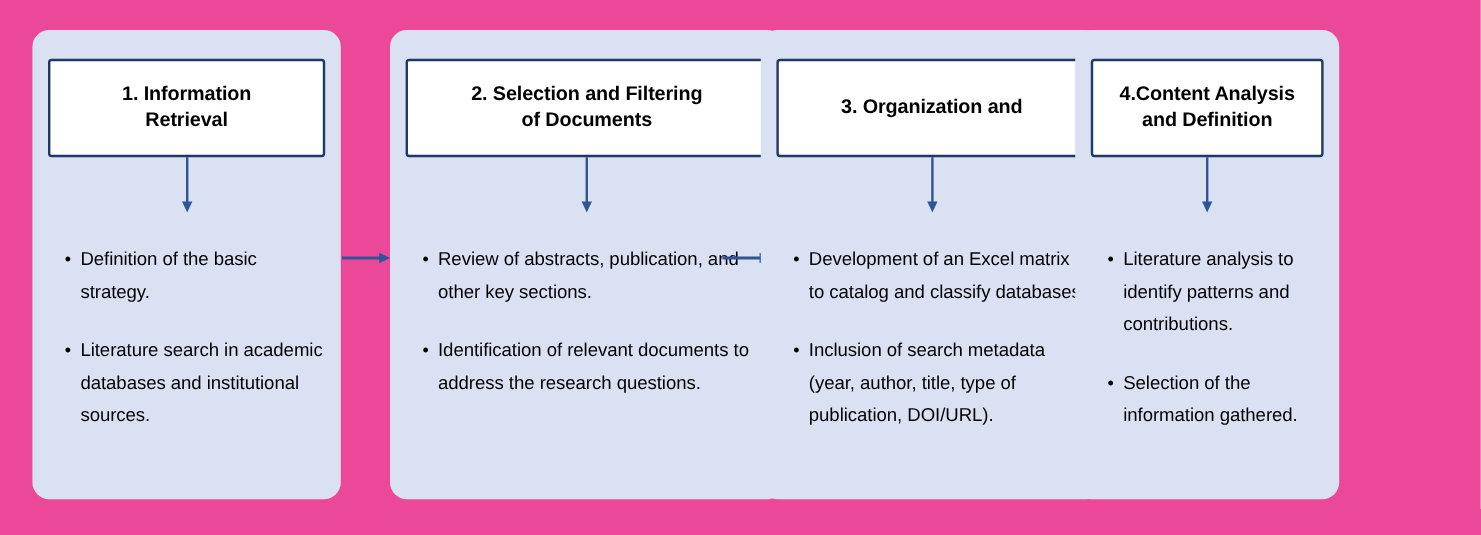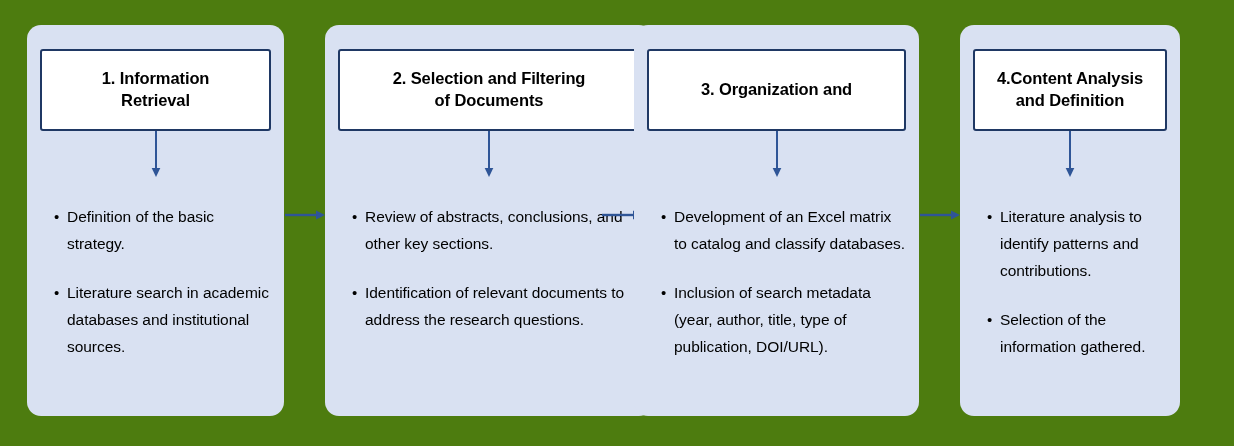--- a/index.html
+++ b/index.html
@@ -8,36 +8,36 @@
     width: 1234px;
     height: 446px;
     background: #ffffff;
     font-family: "Liberation Sans", sans-serif;
   }
 
   #flow-diagram {
     position: relative;
     width: 1234px;
     height: 446px;
-    background: #4d7c0f;
+    background: #ec4899;
   }
 
   
   .stage-panel {
     position: absolute;
     top: 25px;
     height: 391px;
     background: #d9e1f2;
     border-radius: 14px;
   }
 
   .stage-panel.p1 { left: 27px;  width: 257px; }
   .stage-panel.p2 { left: 325px; width: 328px; }
   .stage-panel.p3 { left: 634px; width: 285px; }
-  .stage-panel.p4 { left: 960px; width: 220px; }
+  .stage-panel.p4 { left: 896px; width: 220px; }
 
   
   .stage-header {
     position: absolute;
     top: 24px;
     left: 13px;
     right: 13px;
     height: 82px;
     background: #ffffff;
     border: 2px solid #1f3864;
@@ -157,21 +157,21 @@
     </div>
 
     <svg class="down-arrow" viewBox="0 0 11 46">
       <line x1="5.5" y1="0" x2="5.5" y2="38" stroke="#2f5597" stroke-width="2"></line>
       <polygon points="5.5,46 1.2,37 9.8,37" fill="#2f5597"></polygon>
     </svg>
 
     <div class="bullet-list">
       <div class="bullet-item">
         <span class="bullet-dot">•</span>
-        <span class="bullet-text">Review of abstracts, conclusions, and other key sections.</span>
+        <span class="bullet-text">Review of abstracts, publication, and other key sections.</span>
       </div>
       <div class="bullet-item">
         <span class="bullet-dot">•</span>
         <span class="bullet-text">Identification of relevant documents to address the research questions.</span>
       </div>
     </div>
   </div>
 
   <svg class="connector c2" viewBox="0 0 42 18">
     <line x1="1" y1="9" x2="33" y2="9" stroke="#2f5597" stroke-width="2.4"></line>

